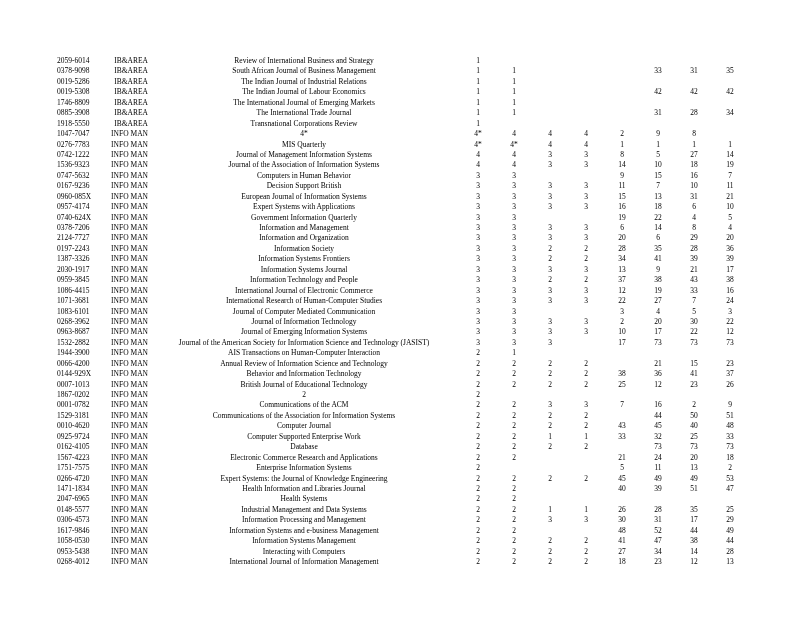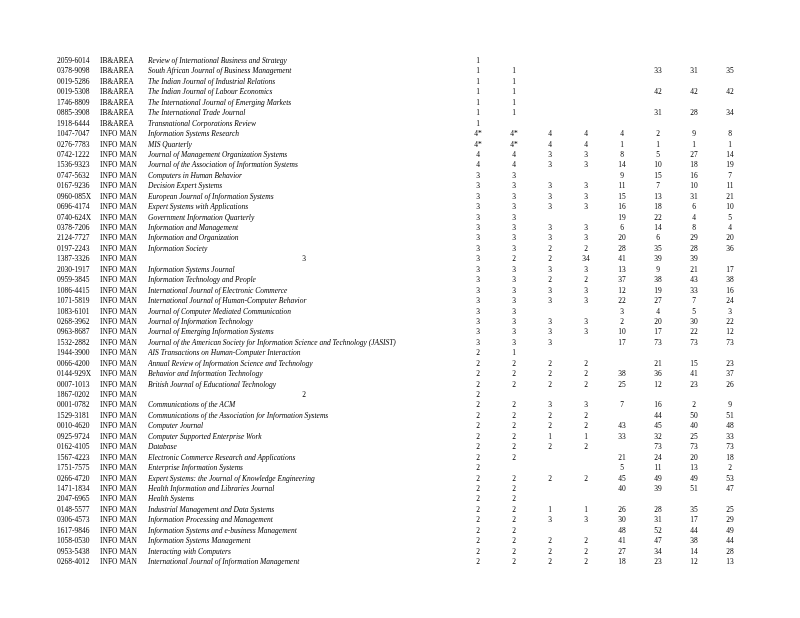--- a/index.html
+++ b/index.html
@@ -31,22 +31,22 @@
     height: 10.45px;
     line-height: 10.45px;
   }
   .cell {
     font-size: 7.5px;
     white-space: nowrap;
     overflow: hidden;
   }
   .cell.spacer { }
   .cell.issn  { text-align: left; }
-  .cell.field { text-align: left; }
-  .cell.title { text-align: left; font-style: italic; }
+  .cell.field { text-align: right; }
+  .cell.title { text-align: center; }
   .cell.rating { text-align: center; }
 </style>
 </head>
 <body>
 
 <div class="page">
   <div class="journal-table" id="journal-table">
       <div class="row">
     <div class="cell spacer"></div>
     <div class="cell issn">2059-6014</div>
@@ -126,37 +126,36 @@
         <div class="cell rating">1</div>
         <div class="cell rating"></div>
         <div class="cell rating"></div>
         <div class="cell rating"></div>
         <div class="cell rating">31</div>
         <div class="cell rating">28</div>
         <div class="cell rating">34</div>
       </div>
       <div class="row">
     <div class="cell spacer"></div>
-    <div class="cell issn">1918-6444</div>
+    <div class="cell issn">1918-5550</div>
     <div class="cell field">IB&amp;AREA</div>
     <div class="cell title">Transnational Corporations Review</div>
   <div class="cell rating">1</div>
         <div class="cell rating"></div>
         <div class="cell rating"></div>
         <div class="cell rating"></div>
         <div class="cell rating"></div>
         <div class="cell rating"></div>
         <div class="cell rating"></div>
         <div class="cell rating"></div>
       </div>
       <div class="row">
     <div class="cell spacer"></div>
     <div class="cell issn">1047-7047</div>
     <div class="cell field">INFO MAN</div>
-    <div class="cell title">Information Systems Research</div>
   <div class="cell rating">4*</div>
         <div class="cell rating">4*</div>
         <div class="cell rating">4</div>
         <div class="cell rating">4</div>
         <div class="cell rating">4</div>
         <div class="cell rating">2</div>
         <div class="cell rating">9</div>
         <div class="cell rating">8</div>
       </div>
       <div class="row">
@@ -170,21 +169,21 @@
         <div class="cell rating">4</div>
         <div class="cell rating">1</div>
         <div class="cell rating">1</div>
         <div class="cell rating">1</div>
         <div class="cell rating">1</div>
       </div>
       <div class="row">
     <div class="cell spacer"></div>
     <div class="cell issn">0742-1222</div>
     <div class="cell field">INFO MAN</div>
-    <div class="cell title">Journal of Management Organization Systems</div>
+    <div class="cell title">Journal of Management Information Systems</div>
   <div class="cell rating">4</div>
         <div class="cell rating">4</div>
         <div class="cell rating">3</div>
         <div class="cell rating">3</div>
         <div class="cell rating">8</div>
         <div class="cell rating">5</div>
         <div class="cell rating">27</div>
         <div class="cell rating">14</div>
       </div>
       <div class="row">
@@ -212,21 +211,21 @@
         <div class="cell rating"></div>
         <div class="cell rating">9</div>
         <div class="cell rating">15</div>
         <div class="cell rating">16</div>
         <div class="cell rating">7</div>
       </div>
       <div class="row">
     <div class="cell spacer"></div>
     <div class="cell issn">0167-9236</div>
     <div class="cell field">INFO MAN</div>
-    <div class="cell title">Decision Expert Systems</div>
+    <div class="cell title">Decision Support British</div>
   <div class="cell rating">3</div>
         <div class="cell rating">3</div>
         <div class="cell rating">3</div>
         <div class="cell rating">3</div>
         <div class="cell rating">11</div>
         <div class="cell rating">7</div>
         <div class="cell rating">10</div>
         <div class="cell rating">11</div>
       </div>
       <div class="row">
@@ -238,21 +237,21 @@
         <div class="cell rating">3</div>
         <div class="cell rating">3</div>
         <div class="cell rating">3</div>
         <div class="cell rating">15</div>
         <div class="cell rating">13</div>
         <div class="cell rating">31</div>
         <div class="cell rating">21</div>
       </div>
       <div class="row">
     <div class="cell spacer"></div>
-    <div class="cell issn">0696-4174</div>
+    <div class="cell issn">0957-4174</div>
     <div class="cell field">INFO MAN</div>
     <div class="cell title">Expert Systems with Applications</div>
   <div class="cell rating">3</div>
         <div class="cell rating">3</div>
         <div class="cell rating">3</div>
         <div class="cell rating">3</div>
         <div class="cell rating">16</div>
         <div class="cell rating">18</div>
         <div class="cell rating">6</div>
         <div class="cell rating">10</div>
@@ -310,20 +309,21 @@
         <div class="cell rating">2</div>
         <div class="cell rating">28</div>
         <div class="cell rating">35</div>
         <div class="cell rating">28</div>
         <div class="cell rating">36</div>
       </div>
       <div class="row">
     <div class="cell spacer"></div>
     <div class="cell issn">1387-3326</div>
     <div class="cell field">INFO MAN</div>
+    <div class="cell title">Information Systems Frontiers</div>
   <div class="cell rating">3</div>
         <div class="cell rating">3</div>
         <div class="cell rating">2</div>
         <div class="cell rating">2</div>
         <div class="cell rating">34</div>
         <div class="cell rating">41</div>
         <div class="cell rating">39</div>
         <div class="cell rating">39</div>
       </div>
       <div class="row">
@@ -363,23 +363,23 @@
         <div class="cell rating">3</div>
         <div class="cell rating">3</div>
         <div class="cell rating">3</div>
         <div class="cell rating">12</div>
         <div class="cell rating">19</div>
         <div class="cell rating">33</div>
         <div class="cell rating">16</div>
       </div>
       <div class="row">
     <div class="cell spacer"></div>
-    <div class="cell issn">1071-5819</div>
-    <div class="cell field">INFO MAN</div>
-    <div class="cell title">International Journal of Human-Computer Behavior</div>
+    <div class="cell issn">1071-3681</div>
+    <div class="cell field">INFO MAN</div>
+    <div class="cell title">International Research of Human-Computer Studies</div>
   <div class="cell rating">3</div>
         <div class="cell rating">3</div>
         <div class="cell rating">3</div>
         <div class="cell rating">3</div>
         <div class="cell rating">22</div>
         <div class="cell rating">27</div>
         <div class="cell rating">7</div>
         <div class="cell rating">24</div>
       </div>
       <div class="row">

